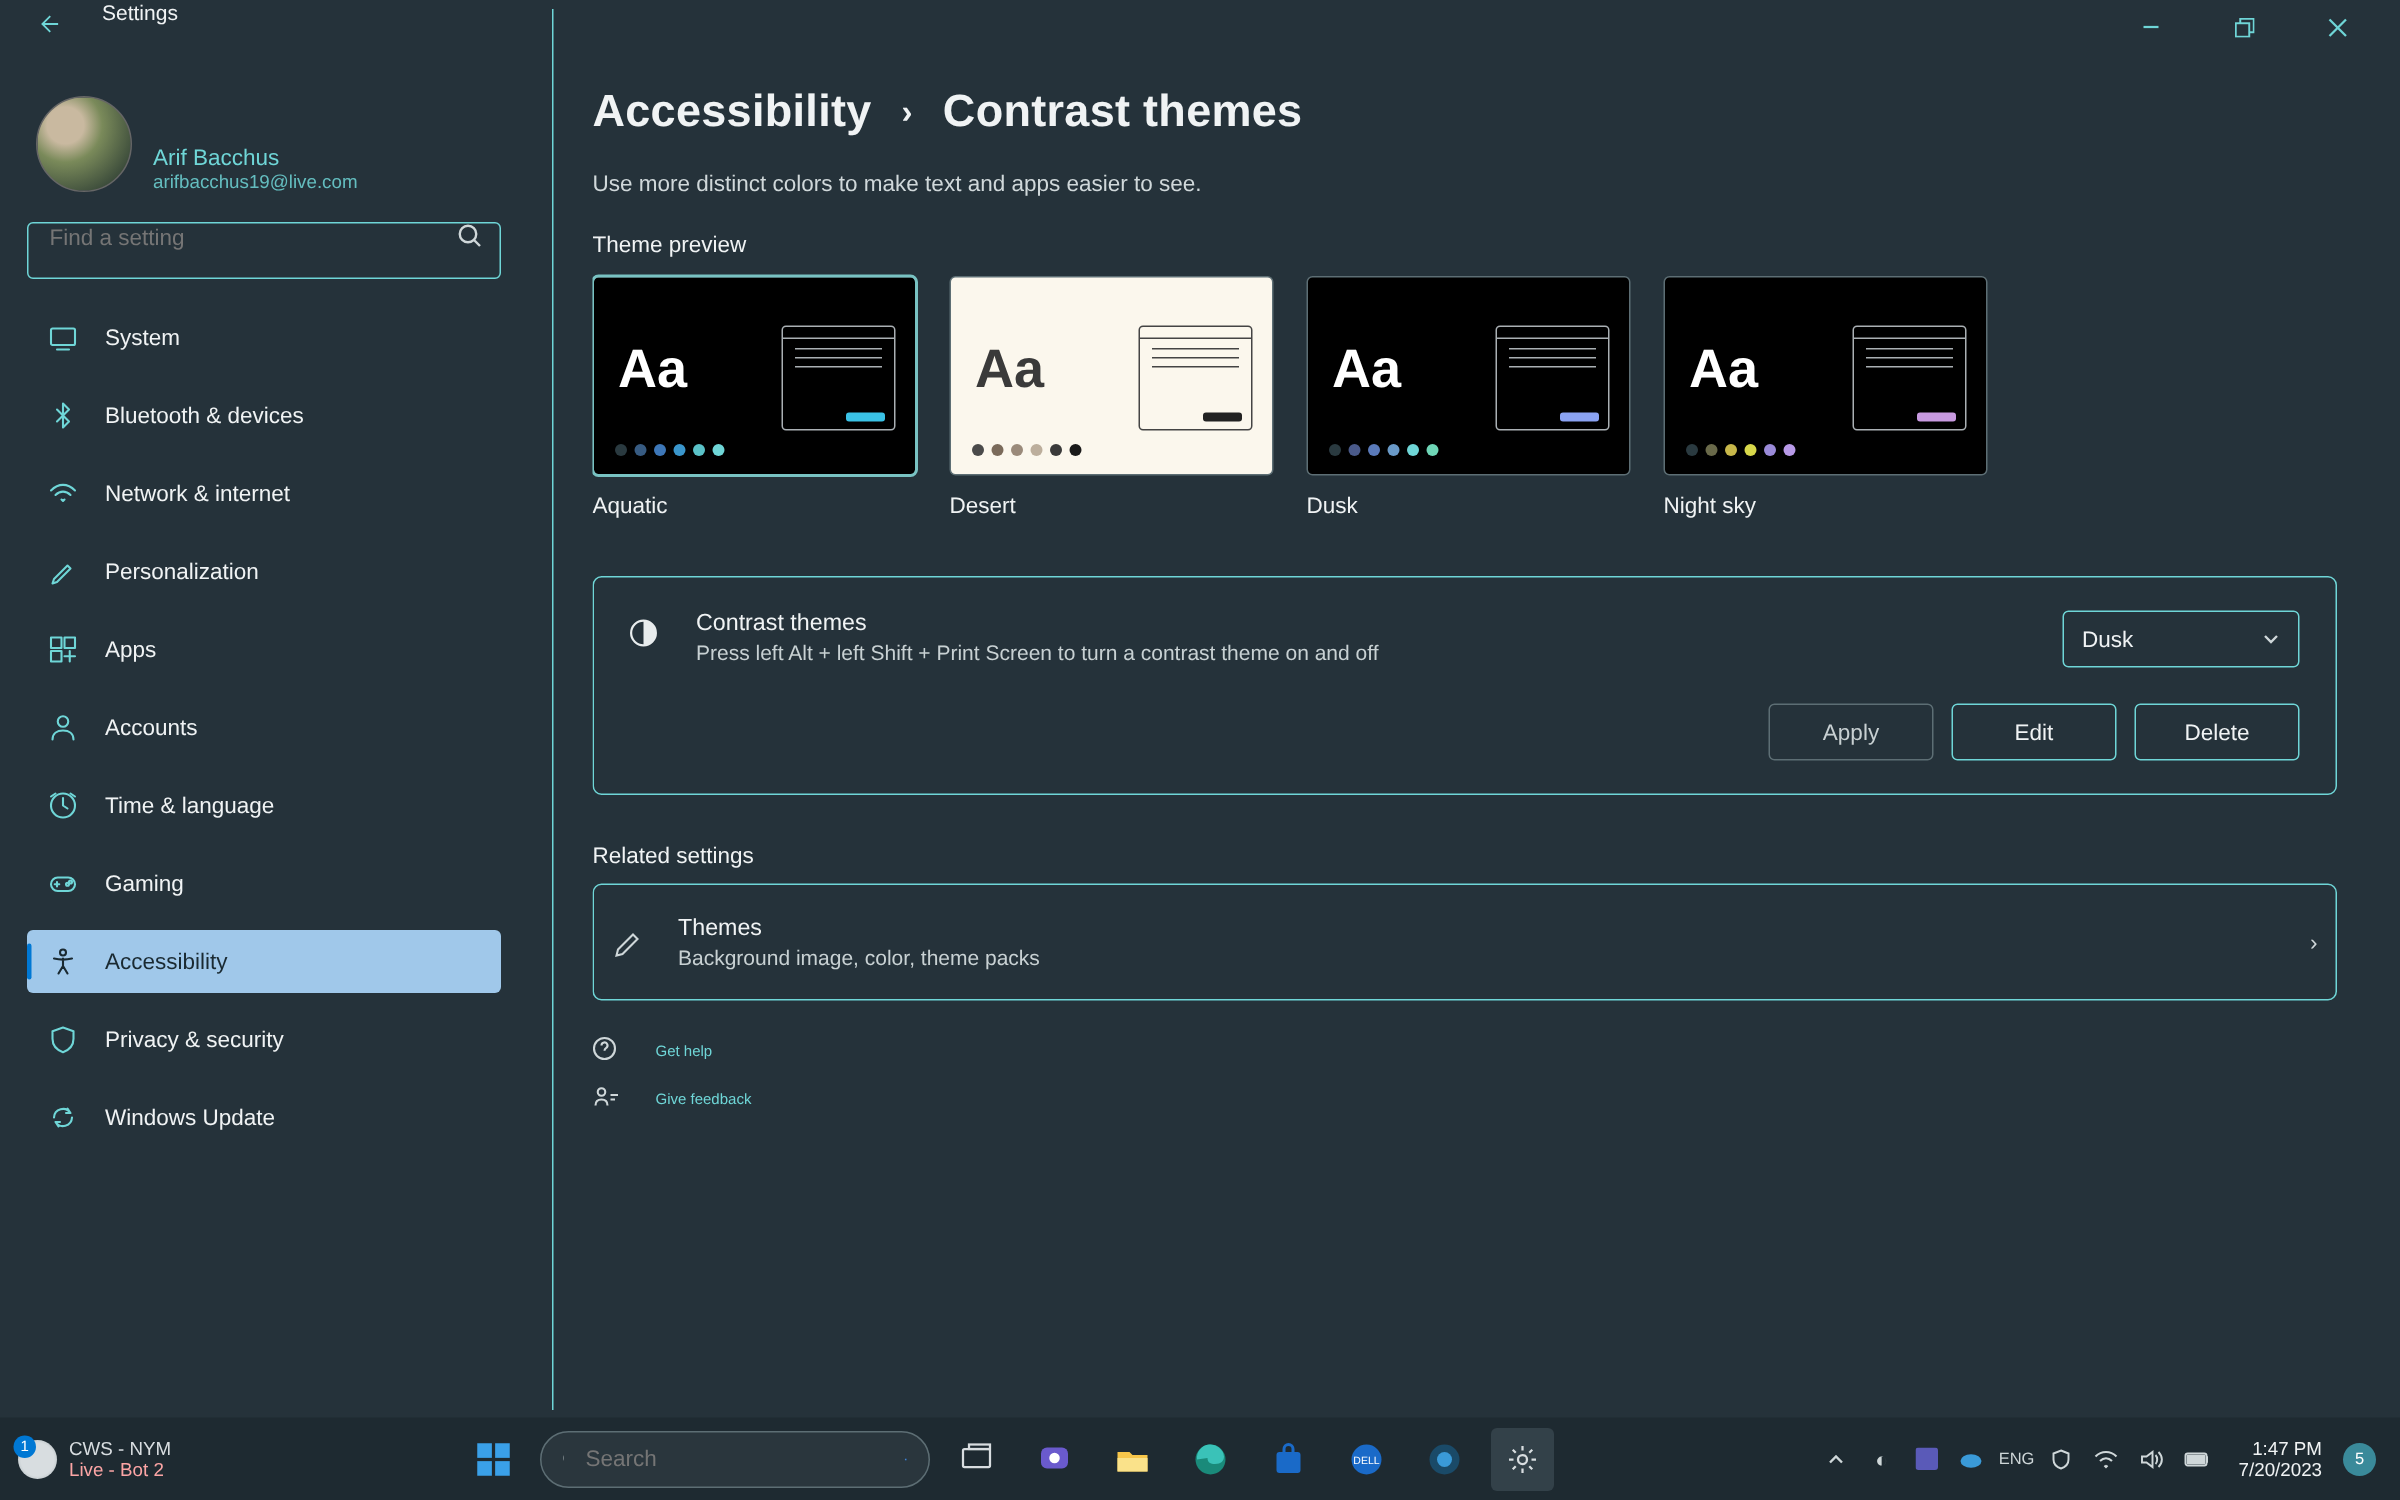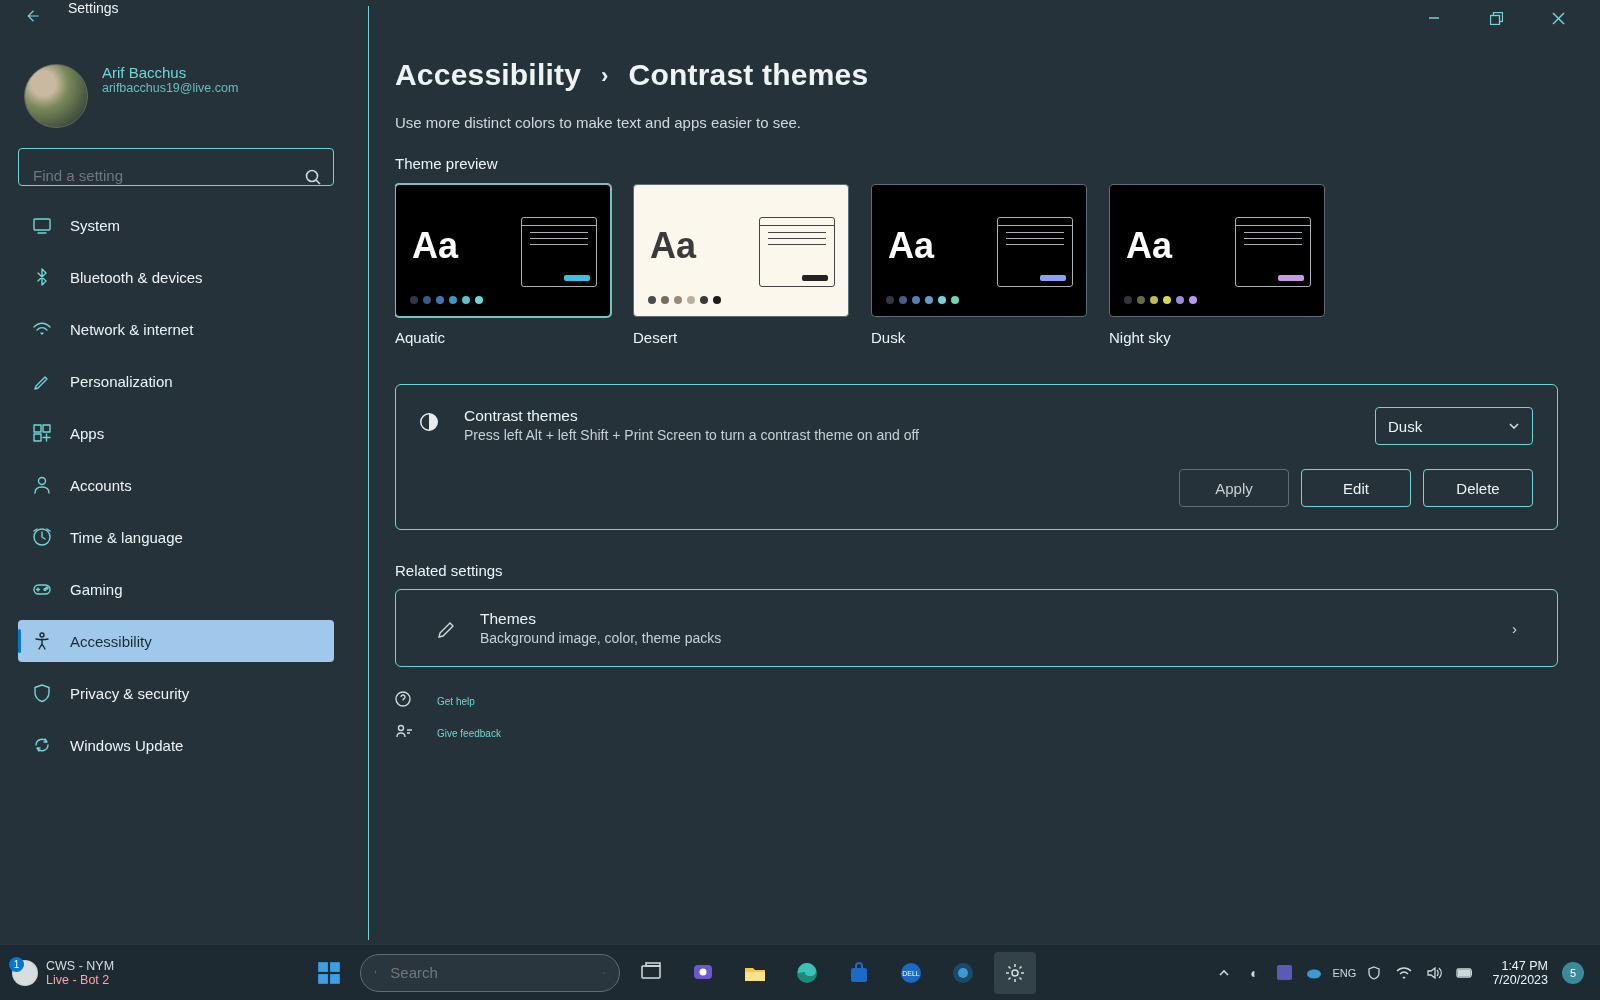--- a/index.html
+++ b/index.html
@@ -18,26 +18,26 @@
   
   .titlebar{position:absolute;top:0;left:0;right:0;height:48px;display:flex;align-items:flex-start;padding:0 8px 0 16px}
   .back-btn{width:32px;height:32px;display:flex;align-items:center;justify-content:center;color:var(--accent);font-size:18px}
   .title{margin-left:20px;font-size:14px}
   .win-controls{margin-left:auto;display:flex;gap:26px;margin-right:16px}
   .win-btn{width:36px;height:36px;display:flex;align-items:center;justify-content:center;color:var(--text);font-size:12px}
   
   
   .sidebar{position:absolute;left:0;top:48px;bottom:60px;width:360px;overflow:hidden;padding:10px 26px 0 18px}
   .vline{position:absolute;top:6px;bottom:60px;left:368px;width:1px;background:var(--accent)}
-  .user{display:flex;align-items:flex-start;gap:14px;padding:6px 6px 20px}
+  .user{display:flex;align-items:flex-end;gap:14px;padding:6px 6px 20px}
   .avatar{width:64px;height:64px;border-radius:50%;background:radial-gradient(circle at 30% 30%,#c9b9a0 0 20%,#7a8a5a 40%,#3a4a3a 80%);border:1px solid #666}
   .user-name{font-size:15px;color:var(--accent)}
   .user-email{font-size:12.5px;color:var(--accent);opacity:.85}
   .search{margin-bottom:18px}
-  .search-box{width:100%;height:38px;background:transparent;border:1px solid var(--accent);border-radius:4px;display:flex;align-items:flex-end;padding:0 12px}
+  .search-box{width:100%;height:38px;background:transparent;border:1px solid var(--accent);border-radius:4px;display:flex;align-items:flex-start;padding:0 12px}
   .search-box input{flex:1;background:transparent;border:none;outline:none;color:var(--text);font-size:15px}
   .nav{display:flex;flex-direction:column;gap:10px;margin-top:14px}
   .nav-item{height:42px;display:flex;align-items:center;gap:18px;padding:0 12px 0 14px;border-radius:4px;font-size:15px}
   .nav-item.selected{background:var(--sidebar-sel);color:#1a2a32;position:relative}
   .nav-item.selected::before{content:"";position:absolute;left:0;top:9px;bottom:9px;width:3px;background:#0078d4;border-radius:2px}
   .nav-item .icon{width:20px;height:20px;display:flex;align-items:center;justify-content:center;color:var(--accent)}
   .nav-item.selected .icon{color:#1a2a32}
   
   
   .main{position:absolute;left:395px;top:58px;right:42px;bottom:90px;overflow:hidden}
@@ -66,21 +66,21 @@
   .card-row1{display:flex;align-items:flex-start;gap:22px}
   .card-icon{width:24px;height:24px;margin-top:4px}
   .card-title{font-size:15.5px}
   .card-desc{font-size:14px;color:#c8d1d3;margin-top:2px}
   .select-box{margin-left:auto;width:158px;height:38px;border:1px solid var(--accent);border-radius:4px;display:flex;align-items:center;padding:0 12px;font-size:15px;justify-content:space-between}
   .btn-row{display:flex;gap:12px;justify-content:flex-end;margin-top:24px}
   .btn{width:110px;height:38px;border:1px solid var(--border);border-radius:4px;display:flex;align-items:center;justify-content:center;font-size:15px;color:#c8d0d2}
   .btn.primary{border-color:var(--accent);color:var(--text)}
   
   .related{margin-top:32px}
-  .link-card{border:1px solid var(--accent);border-radius:6px;height:78px;display:flex;align-items:center;padding:0 40px;gap:22px;margin-top:10px}
+  .link-card{border:1px solid var(--accent);border-radius:6px;height:78px;display:flex;align-items:center;padding:0 12px;gap:22px;margin-top:10px}
   .link-card .chv{margin-left:auto;color:var(--muted);font-size:15px}
   .help-link{display:flex;align-items:center;gap:22px;margin-top:24px;color:var(--accent);font-size:10px}
   .help-link .icon{width:20px;height:20px;color:var(--muted)}
   
   
   .taskbar{position:absolute;left:0;right:0;bottom:0;height:55px;background:var(--bg-dark);display:flex;align-items:center;padding:0 16px 0 12px;gap:10px}
   .tb-left{display:flex;align-items:center;gap:8px;width:258px}
   .tb-left-txt{font-size:12.5px;line-height:14px}
   .tb-center{display:flex;align-items:center;gap:10px;margin-left:28px}
   .tb-search{width:260px;height:38px;border:1px solid var(--border);border-radius:19px;background:#2a363d;display:flex;align-items:center;gap:12px;padding:0 14px}

